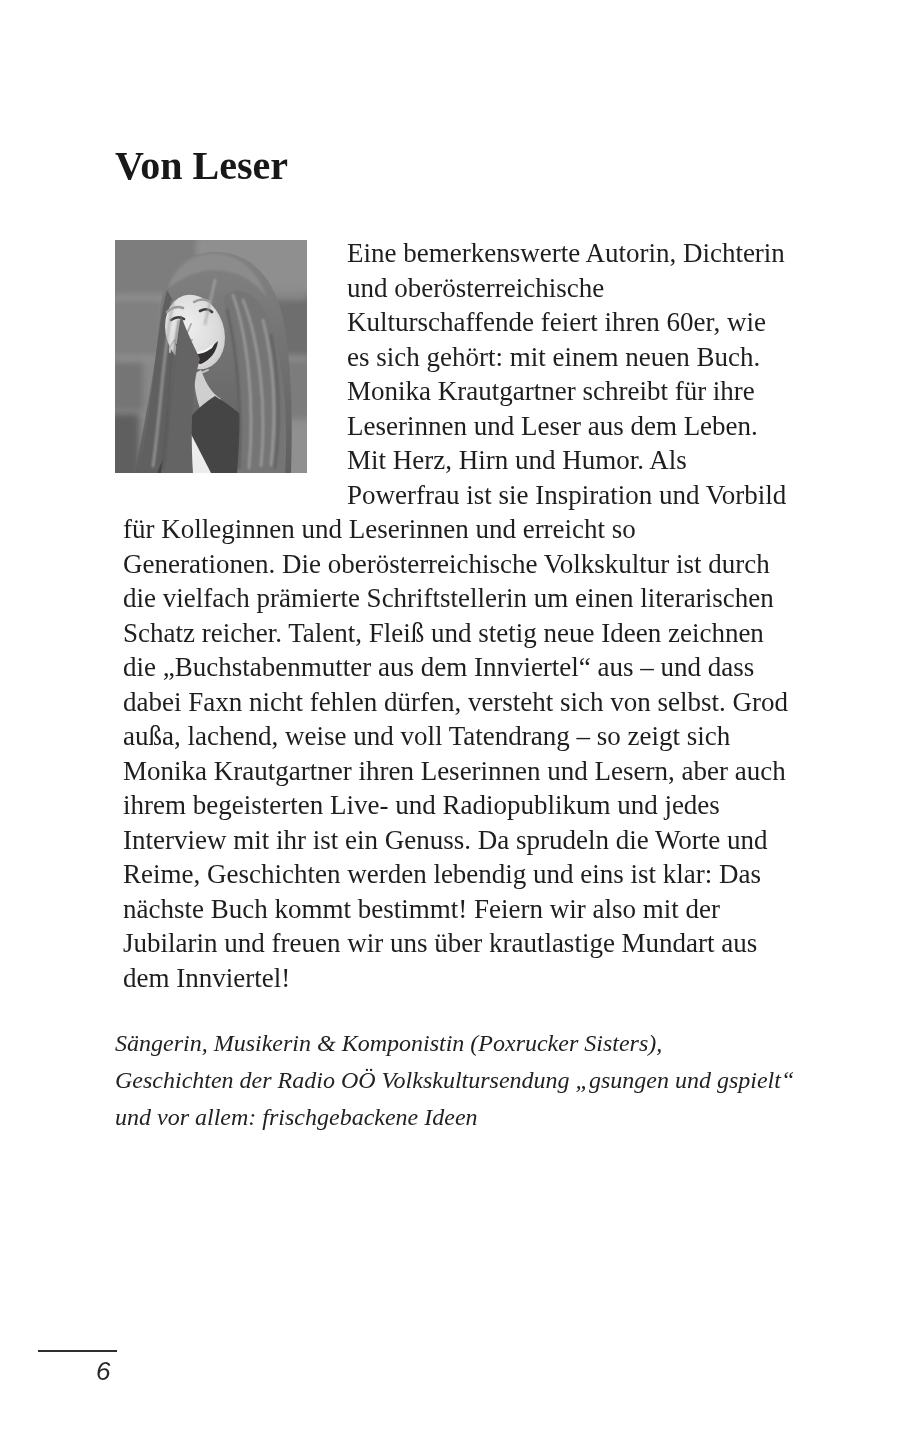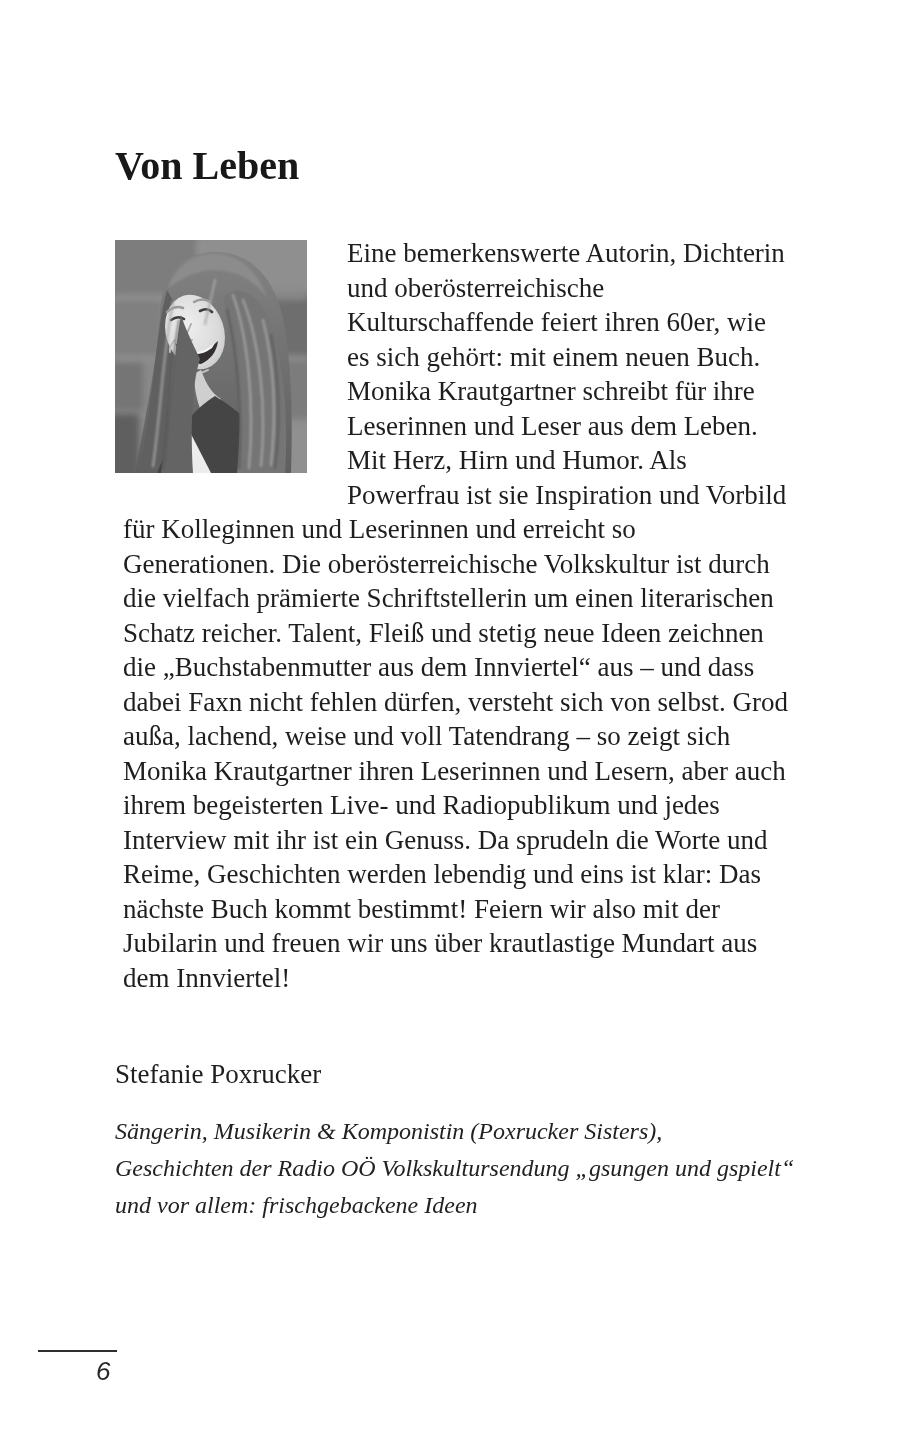--- a/index.html
+++ b/index.html
@@ -74,21 +74,21 @@
     font-size: 26px;
     line-height: 1;
     color: #2a2a2a;
   }
 </style>
 </head>
 <body>
 
 <div class="page-inner">
 
-  <h1 class="page-title">Von Leben</h1>
+  <h1 class="page-title">Von Leser</h1>
 
   <div class="article">
 
     <figure class="portrait">
       <svg width="192" height="233" viewBox="0 0 192 233" xmlns="http://www.w3.org/2000/svg">
         <defs>
           <filter id="b3" x="-20%" y="-20%" width="140%" height="140%">
               <feGaussianBlur stdDeviation="3"></feGaussianBlur>
             </filter>
           <filter id="b1" x="-20%" y="-20%" width="140%" height="140%">
@@ -162,21 +162,20 @@
           <path d="M112,70 C122,110 128,170 124,228"></path>
           <path d="M64,80 C56,125 54,175 48,228"></path>
           <path d="M156,95 C164,135 166,185 160,228"></path>
         </g>
       </svg>
     </figure>
 
     <p class="body-text">Eine bemerkenswerte Autorin, Dichterin und oberösterreichische Kulturschaffende feiert ihren 60er, wie es sich gehört: mit einem neuen Buch. Monika Krautgartner schreibt für ihre Leserinnen und Leser aus dem Leben. Mit Herz, Hirn und Humor. Als Powerfrau ist sie Inspiration und Vorbild für Kolleginnen und Leserinnen und erreicht so Generationen. Die oberösterreichische Volkskultur ist durch die vielfach prämierte Schriftstellerin um einen literarischen Schatz reicher. Talent, Fleiß und stetig neue Ideen zeichnen die „Buchstabenmutter aus dem Innviertel“ aus – und dass dabei Faxn nicht fehlen dürfen, versteht sich von selbst. Grod außa, lachend, weise und voll Tatendrang – so zeigt sich Monika Krautgartner ihren Leserinnen und Lesern, aber auch ihrem begeisterten Live- und Radiopublikum und jedes Interview mit ihr ist ein Genuss. Da sprudeln die Worte und Reime, Geschichten werden lebendig und eins ist klar: Das nächste Buch kommt bestimmt! Feiern wir also mit der Jubilarin und freuen wir uns über krautlastige Mundart aus dem Innviertel!</p>
   </div>
 
-  <p class="author-name">Stefanie Poxrucker</p>
 
   <div class="credits">
     <span class="credit-line">Sängerin, Musikerin &amp; Komponistin (Poxrucker Sisters),</span>
     <span class="credit-line">Geschichten der Radio OÖ Volkskultursendung „gsungen und gspielt“</span>
     <span class="credit-line">und vor allem: frischgebackene Ideen</span>
   </div>
 
 </div>
 
 <div class="footer-rule"></div>

